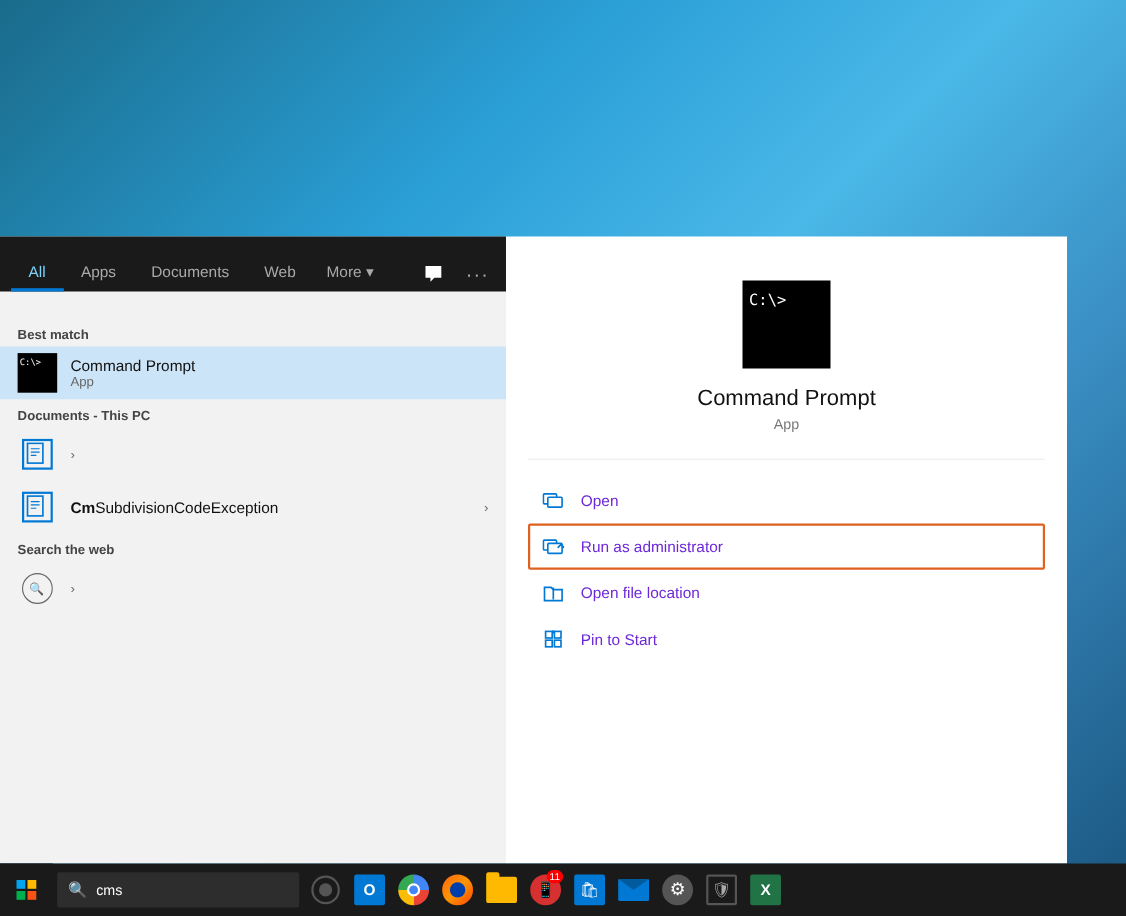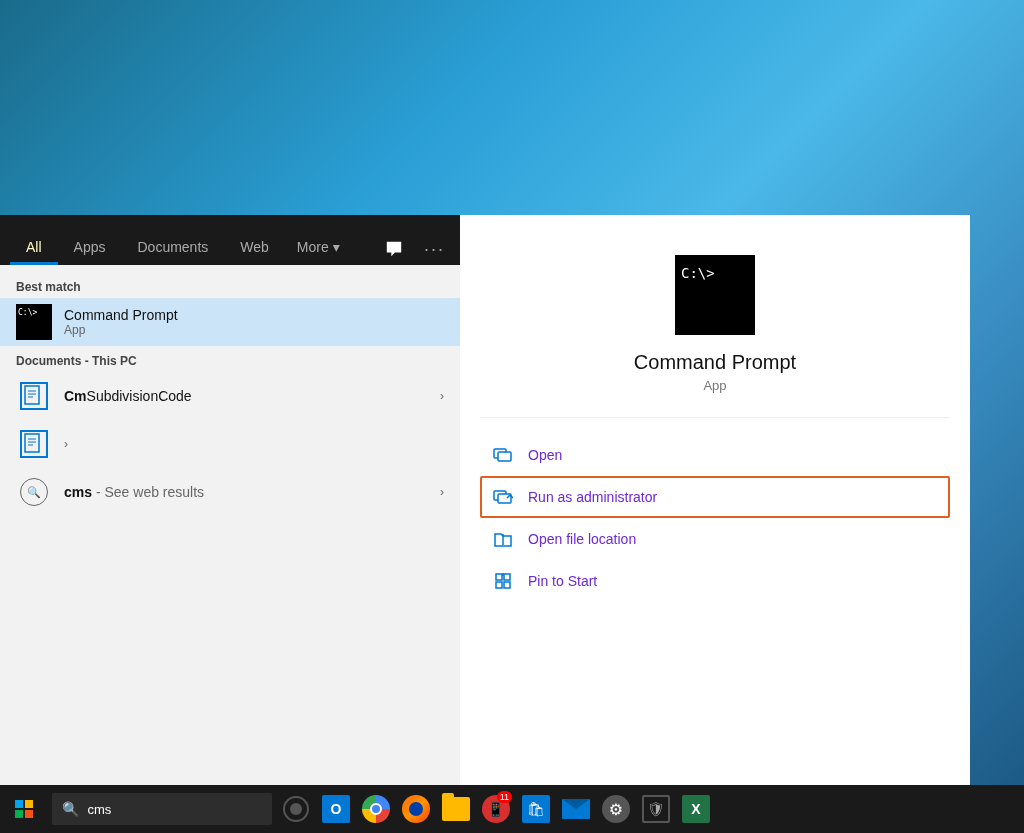--- a/index.html
+++ b/index.html
@@ -114,21 +114,21 @@
     .tab-item {
       color: #aaa;
       font-size: 14px;
       padding: 10px 16px;
       cursor: pointer;
       position: relative;
       white-space: nowrap;
     }
 
     .tab-item.active {
-      color: #fef9c3;
+      color: #7dd3fc;
     }
 
     .tab-item.active::after {
       content: '';
       position: absolute;
       bottom: 0; left: 0; right: 0;
       height: 3px;
       background: #0078d4;
     }
 
@@ -150,21 +150,21 @@
       width: 32px; height: 32px;
       display: flex; align-items: center; justify-content: center;
       cursor: pointer;
       font-size: 16px;
     }
 
     
     .results-area {
       flex: 1;
       overflow-y: auto;
-      padding: 7px 0;
+      padding: 24px 0;
     }
 
     .section-label {
       font-size: 12px;
       color: #444;
       font-weight: 600;
       padding: 8px 16px 4px;
     }
 
     .result-item {
@@ -396,51 +396,47 @@
           <div class="result-icon">
             <div class="doc-icon">
               <svg width="22" height="22" viewBox="0 0 22 22">
                 <rect x="2" y="1" width="14" height="18" fill="none" stroke="#0078d4" stroke-width="1.5"></rect>
                 <line x1="5" y1="6" x2="13" y2="6" stroke="#0078d4" stroke-width="1"></line>
                 <line x1="5" y1="9" x2="13" y2="9" stroke="#0078d4" stroke-width="1"></line>
                 <line x1="5" y1="12" x2="10" y2="12" stroke="#0078d4" stroke-width="1"></line>
               </svg>
             </div>
           </div>
-          <div class="result-text">
-            <div class="result-title">
-              <span class="highlight">Cm</span><span>SubdivisionCode</span>
-            </div>
-          </div>
           <div class="result-arrow">›</div>
         </div>
 
         <div class="result-item">
           <div class="result-icon">
             <div class="doc-icon">
               <svg width="22" height="22" viewBox="0 0 22 22">
                 <rect x="2" y="1" width="14" height="18" fill="none" stroke="#0078d4" stroke-width="1.5"></rect>
                 <line x1="5" y1="6" x2="13" y2="6" stroke="#0078d4" stroke-width="1"></line>
                 <line x1="5" y1="9" x2="13" y2="9" stroke="#0078d4" stroke-width="1"></line>
                 <line x1="5" y1="12" x2="10" y2="12" stroke="#0078d4" stroke-width="1"></line>
               </svg>
             </div>
           </div>
+          <div class="result-text">
+            <div class="result-title">
+              <span class="highlight">Cm</span><span>SubdivisionCodeException</span>
+            </div>
+          </div>
           <div class="result-arrow">›</div>
         </div>
 
+        <div class="section-label">Search the web</div>
 
         <div class="result-item">
           <div class="result-icon">
             <div class="web-search-icon">🔍</div>
-          </div>
-          <div class="result-text">
-            <div class="result-title">
-              <span style="font-weight:600">cms</span><span style="color:#666;font-weight:400"> - See web results</span>
-            </div>
           </div>
           <div class="result-arrow">›</div>
         </div>
 
       </div>
     </div>
 
     <div class="right-panel">
 
       <div class="app-preview">

